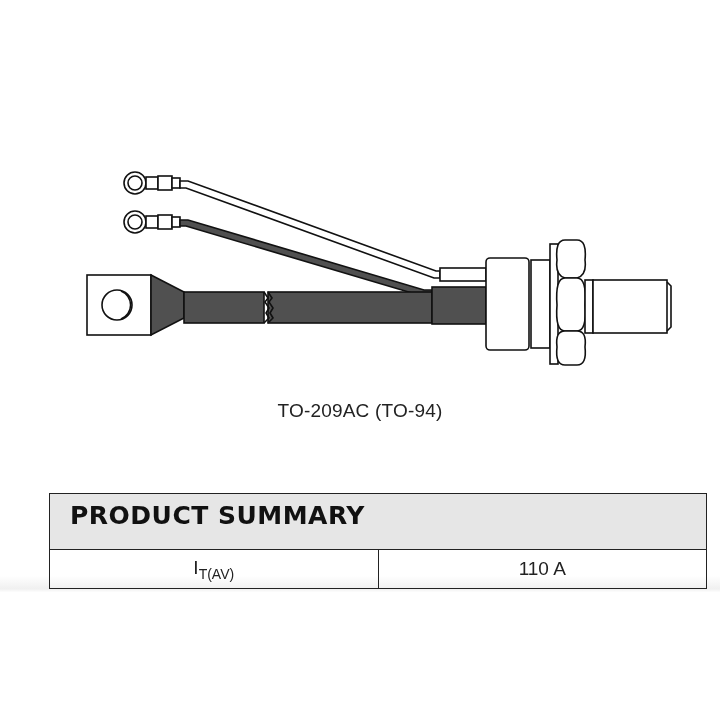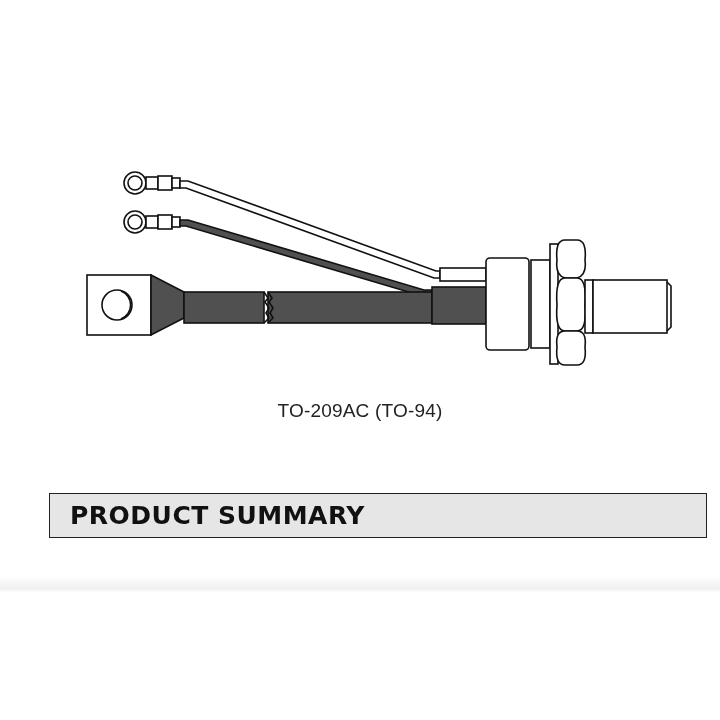--- a/index.html
+++ b/index.html
@@ -6,21 +6,21 @@
   body { width:720px; height:720px; background:#ffffff; position:relative; overflow:hidden;
          font-family:"Liberation Sans", sans-serif; }
   .page-top { position:absolute; left:0; top:0; width:720px; height:590px; background:#ffffff; }
   .shade { position:absolute; left:0; top:576px; width:720px; height:16px;
            background:linear-gradient(#ffffff, #f0f0f0 80%, #fdfdfd); }
   .drawing { position:absolute; left:0; top:0; }
   .caption { position:absolute; left:0; width:720px; top:400px; text-align:center;
              font-weight:normal; font-size:19px; color:#222; letter-spacing:0.2px; }
   table.summary { position:absolute; left:49px; top:493px; width:658px; border-collapse:collapse; }
   table.summary th { background:#e6e6e6; border:1.5px solid #222; height:43px; text-align:left;
-             padding:0 0 0 20px; font-family:"DejaVu Sans", sans-serif; font-weight:900;
+             padding:0 0 12px 20px; font-family:"DejaVu Sans", sans-serif; font-weight:900;
              font-size:25px; letter-spacing:0.5px; color:#111; }
   table.summary td { border:1.5px solid #222; height:36px; text-align:center; font-size:19px; color:#222; width:50%; }
   .sub { font-size:14px; vertical-align:-5px; }
 </style>
 </head>
 <body>
 
 <div class="page-top"></div>
 <div class="shade"></div>
 
@@ -67,14 +67,18 @@
   </g>
 </svg>
 
 <div class="caption">TO-209AC (TO-94)</div>
 
 <table class="summary">
   <tbody>
       <tr>
     <th colspan="2">PRODUCT SUMMARY</th>
   </tr>
+  <tr>
+    <td><span>I</span><span class="sub">T(AV)</span></td>
+    <td>110 A</td>
+  </tr>
 </tbody>
   </table>
 
 </body></html>

